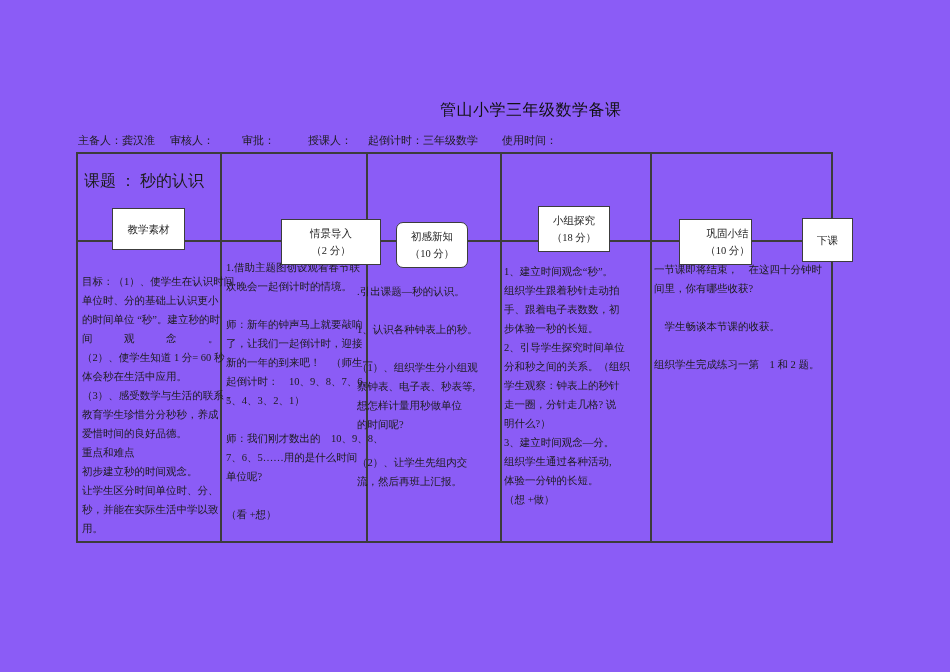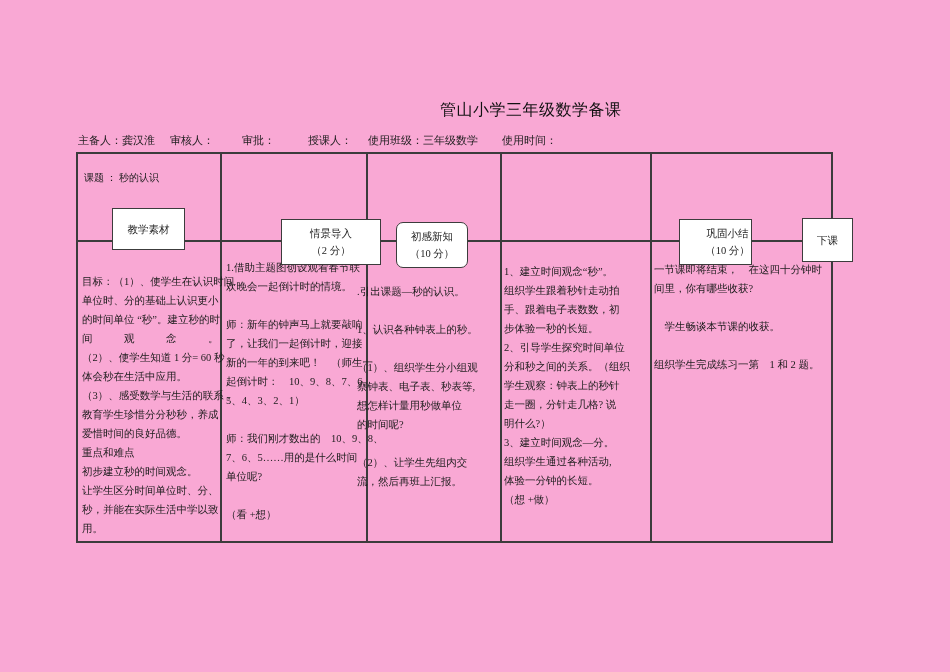--- a/index.html
+++ b/index.html
@@ -1,19 +1,19 @@
 <!DOCTYPE html>
 <html><head>
 <meta charset="utf-8">
 <style>
   html,body{margin:0;padding:0;background:#ffffff;}
   .page{
     position:relative;
     width:950px;height:672px;
-    background:#f9a8d4;
+    background:#8b5cf6;
     font-family:"Liberation Serif","DejaVu Serif",serif;
     color:#1c1c1c;
     overflow:hidden;
   }
   .doc-title{
     position:absolute;left:440px;top:100px;
     font-size:16px;letter-spacing:0.5px;
     color:#111;white-space:pre;
   }
   .meta-field{
@@ -31,21 +31,21 @@
   .col-divider{
     position:absolute;top:152px;height:391px;width:1.5px;
     background:#3c3c3c;z-index:1;
   }
   .flow-line{
     position:absolute;left:76px;top:240px;
     width:726px;height:1.5px;background:#3c3c3c;z-index:1;
   }
   .topic-row{
     position:absolute;left:84px;top:171px;
-    font-size:10px;white-space:pre;z-index:2;
+    font-size:16px;white-space:pre;z-index:2;
   }
   .flow-box{
     position:absolute;
     background:#ffffff;
     border:1.5px solid #3c3c3c;
     box-sizing:border-box;
     display:flex;align-items:center;justify-content:center;
     text-align:center;
     z-index:3;
   }
@@ -63,21 +63,21 @@
 <body>
 
 <div class="page">
 
   <div class="doc-title">管山小学三年级数学备课</div>
 
   <div class="meta-field" style="left:78px"><span>主备人：</span><span>龚汉淮</span></div>
   <div class="meta-field" style="left:170px"><span>审核人：</span><span></span></div>
   <div class="meta-field" style="left:242px"><span>审批：</span><span></span></div>
   <div class="meta-field" style="left:308px"><span>授课人：</span><span></span></div>
-  <div class="meta-field" style="left:368px"><span>使用班级：</span><span>三年级数学</span></div>
+  <div class="meta-field" style="left:368px"><span>起倒计时：</span><span>三年级数学</span></div>
   <div class="meta-field" style="left:502px"><span>使用时间：</span><span></span></div>
 
   <div class="table-frame"></div>
   <div class="col-divider" style="left:220px"></div>
   <div class="col-divider" style="left:366px"></div>
   <div class="col-divider" style="left:500px"></div>
   <div class="col-divider" style="left:650px"></div>
   <div class="flow-line"></div>
 
   <div class="topic-row"><span>课题 ：</span><span> </span><span>秒的认识</span></div>
@@ -85,20 +85,24 @@
   <div class="flow-box" style="left:112px;top:208px;width:73px;height:42px;font-family:Liberation Serif, serif;">
       <span>教学素材</span>
     </div>
   <div class="flow-box" style="left:245px;top:219px;width:100px;height:46px;margin-left:36px;">
       <span>情景导入
 （2 分）</span>
     </div>
   <div class="flow-box" style="left:396px;top:222px;width:72px;height:46px;border-radius:7px;">
       <span>初感新知
 （10 分）</span>
+    </div>
+  <div class="flow-box" style="left:538px;top:206px;width:72px;height:46px;">
+      <span>小组探究
+（18 分）</span>
     </div>
   <div class="flow-box" style="left:679px;top:219px;width:73px;height:46px;padding-left:24px;">
       <span>巩固小结
 （10 分）</span>
     </div>
   <div class="flow-box" style="left:802px;top:218px;width:51px;height:44px;">
       <span>下课</span>
     </div>
 
   <div class="cell-text" style="left:82px;top:272px;width:136px;">目标：（1）、使学生在认识时间

